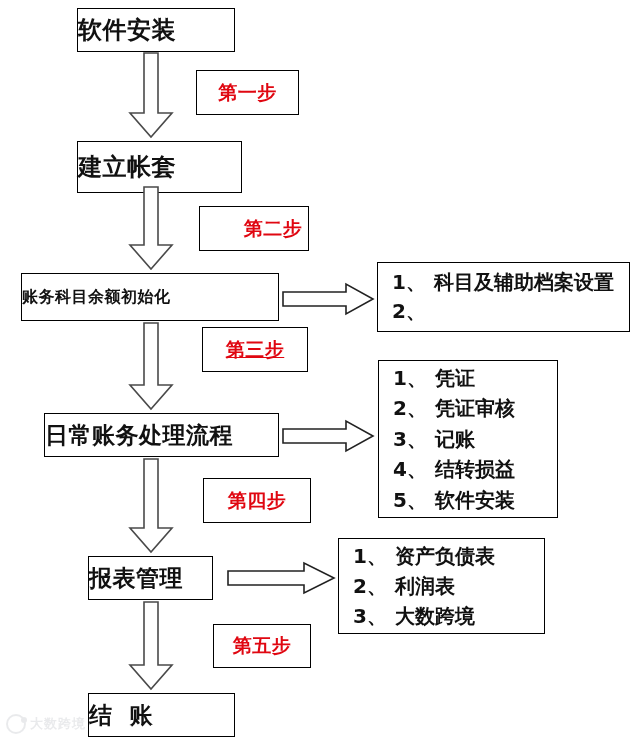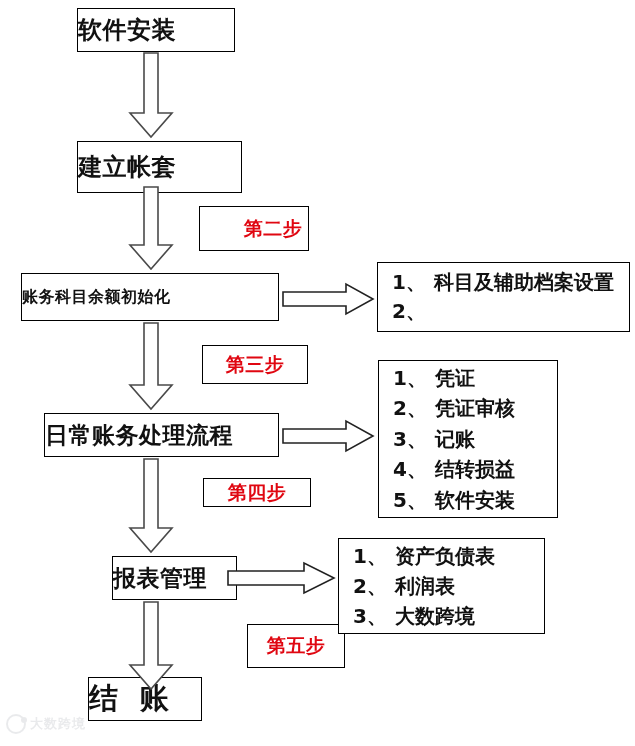--- a/index.html
+++ b/index.html
@@ -137,42 +137,45 @@
   </div>
 
   <div class="node" style="left:21px; top:273px; width:258px; height:48px; font-size:16px;">
     <span>账务科目余额初始化</span>
   </div>
 
   <div class="node" style="left:44px; top:413px; width:235px; height:44px; font-size:23px;">
     <span>日常账务处理流程</span>
   </div>
 
-  <div class="node" style="left:88px; top:556px; width:125px; height:44px; font-size:23px;margin-left:24px;">
+  <div class="node" style="left:88px; top:556px; width:125px; height:44px; font-size:23px;">
     <span>报表管理</span>
   </div>
 
-  <div class="node" style="left:88px; top:677px; width:114px; height:44px; font-size:29px;">
+  <div class="node" style="left:88px; top:693px; width:147px; height:44px; font-size:23px;">
     <span>结&nbsp;&nbsp;账</span>
   </div>
 
+  <div class="step" style="left:196px; top:70px; width:103px; height:45px;">
+    <span>第一步</span>
+  </div>
 
   <div class="step" style="left:199px; top:206px; width:110px; height:45px;padding-left:38px;">
     <span>第二步</span>
   </div>
 
-  <div class="step" style="left:202px; top:345px; width:106px; height:39px;">
+  <div class="step" style="left:202px; top:327px; width:106px; height:45px;text-decoration:underline;">
     <span>第三步</span>
   </div>
 
-  <div class="step" style="left:203px; top:478px; width:108px; height:29px;align-items:flex-end;">
+  <div class="step" style="left:203px; top:478px; width:108px; height:45px;">
     <span>第四步</span>
   </div>
 
-  <div class="step" style="left:213px; top:624px; width:98px; height:44px;margin-left:34px;">
+  <div class="step" style="left:213px; top:624px; width:98px; height:44px;">
     <span>第五步</span>
   </div>
 
   <div class="listbox" style="left:377px; top:262px; width:253px; height:70px; font-size:20px; line-height:1.45;">
     <div class="row">
       <span class="num">1、</span>
       <span>科目及辅助档案设置</span>
     </div>
     <div class="row">
       <span class="num">2、</span>

